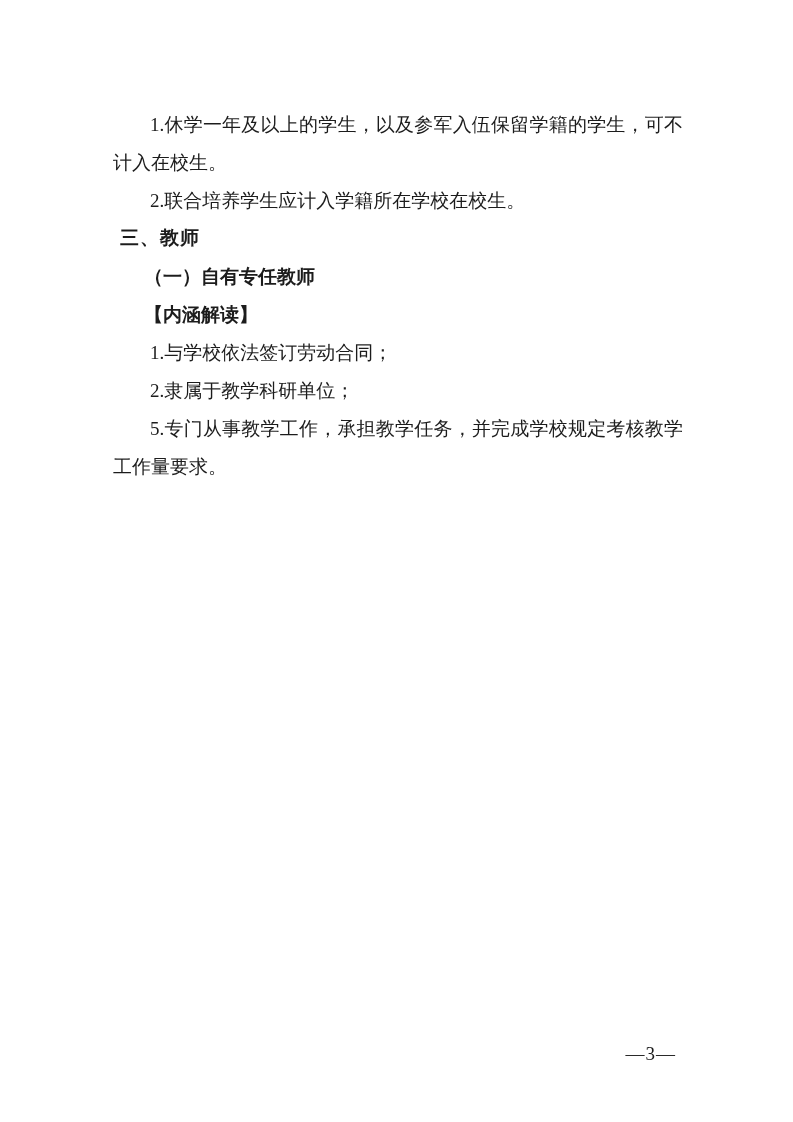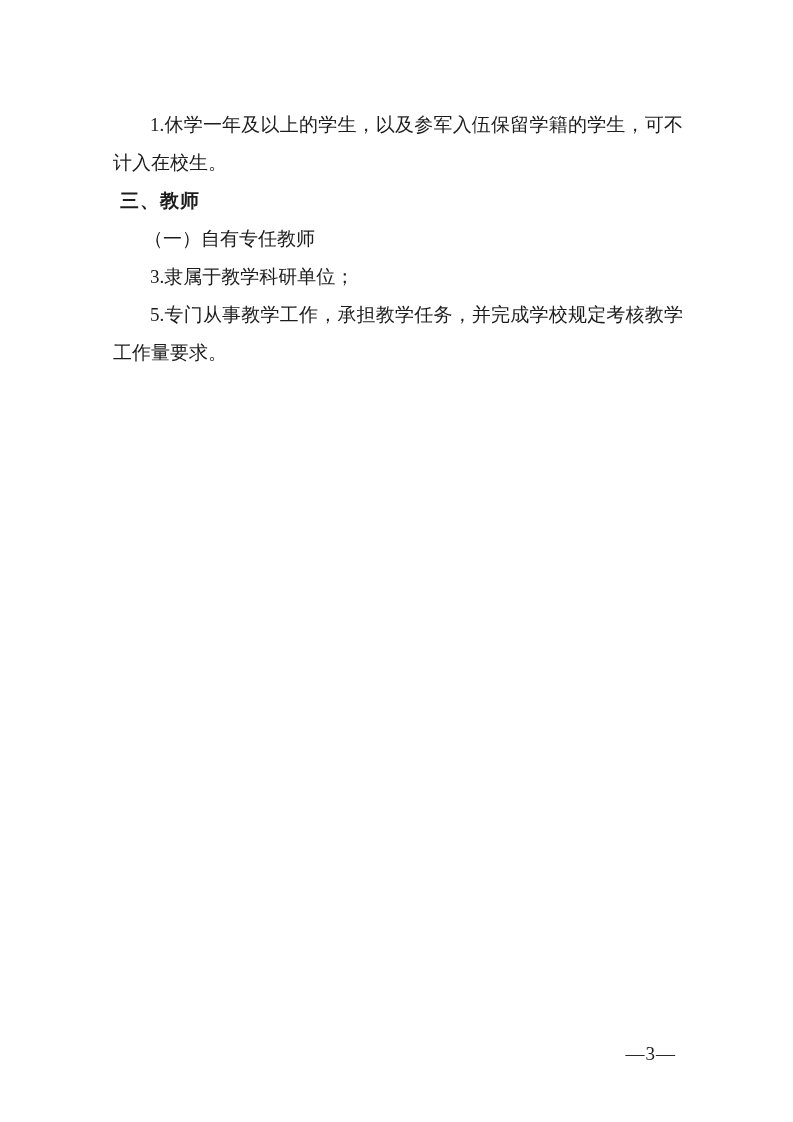--- a/index.html
+++ b/index.html
@@ -33,29 +33,29 @@
   .body-para {
     font-family: "Liberation Serif", serif;
     text-indent: 37px;
   }
   .kai-para {
     font-family: "Liberation Serif", serif;
     font-style: italic;
     text-indent: 37px;
   }
   .h1-para {
-    font-family: Liberation Serif, serif;
+    font-family: Liberation Mono, monospace;
     font-weight: bold;
     font-size: 22px;
     text-indent: 7px;
     letter-spacing: 1px;
   }
   .h2-para, .h3-para {
     font-family: "Liberation Sans", sans-serif;
-    font-weight: normal;
+    font-weight: bold;
     font-size: 20px;
     text-indent: 31px;
   }
   .page-number {
     position: absolute;
     top: 1035px;
     right: 117px;
     font-family: "Liberation Serif", serif;
     font-size: 19px;
     line-height: 26px;
@@ -64,19 +64,22 @@
     white-space: nowrap;
   }
 </style>
 </head>
 <body>
 
 <div class="doc-page">
   <div class="doc-content">
 
   <p class="blk body-para">1.休学一年及以上的学生，以及参军入伍保留学籍的学生，可不计入在校生。</p>
+      <p class="blk body-para">2.联合培养学生应计入学籍所在学校在校生。</p>
       <p class="blk h1-para">三、教师</p>
       <p class="blk h2-para">（一）自有专任教师</p>
-      <p class="blk body-para">3.隶属于教学科研单位；</p>
+      <p class="blk h3-para">【内涵解读】</p>
+      <p class="blk body-para">1.与学校依法签订劳动合同；</p>
+      <p class="blk body-para">2.隶属于教学科研单位；</p>
       <p class="blk body-para">5.专门从事教学工作，承担教学任务，并完成学校规定考核教学工作量要求。</p>
     </div>
   <div class="page-number">—3—</div>
 </div>
 
 </body></html>

